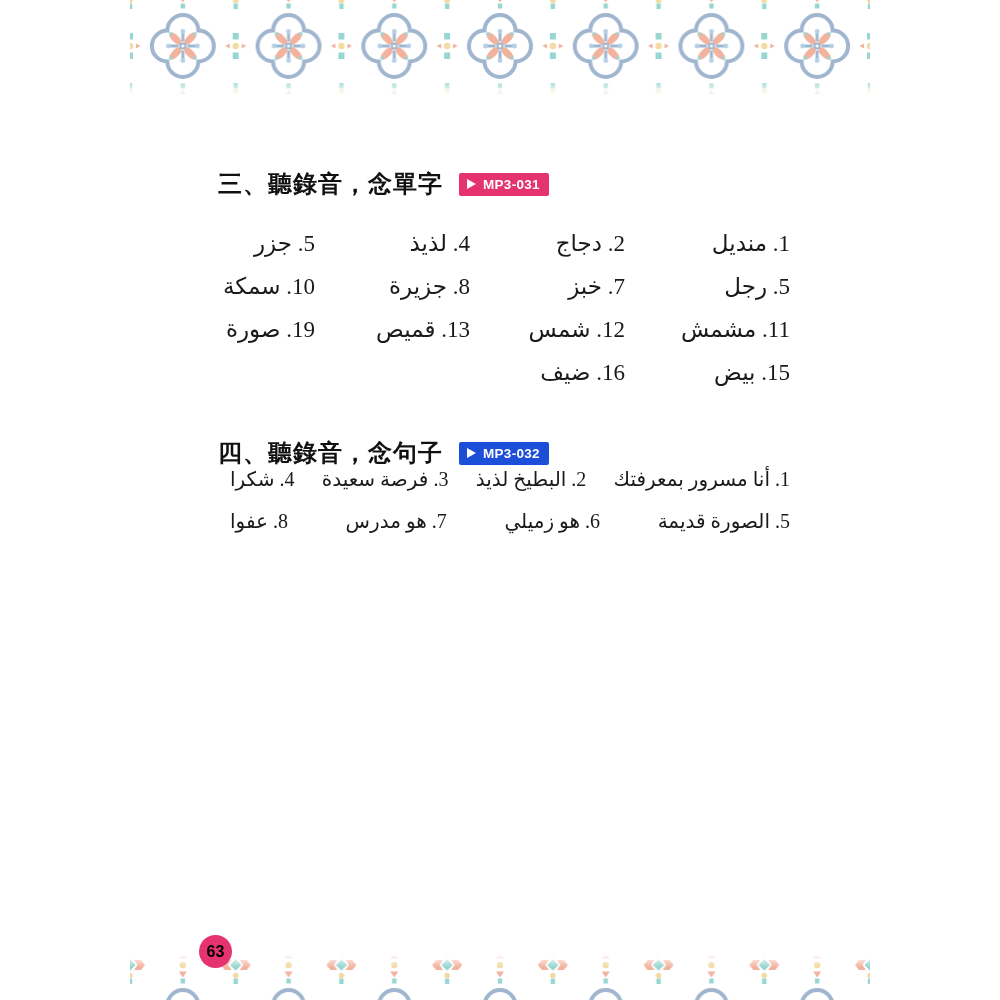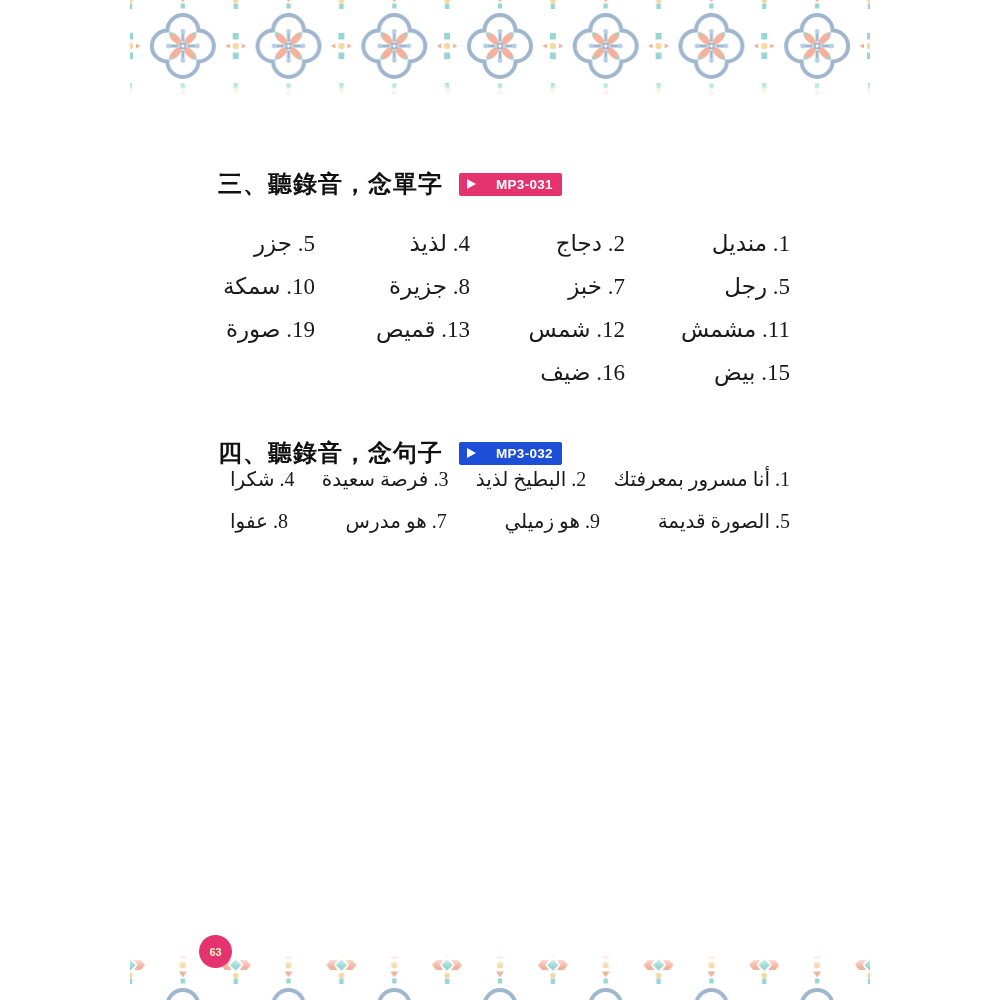--- a/index.html
+++ b/index.html
@@ -17,21 +17,21 @@
     background:linear-gradient(to top, rgba(255,255,255,0), rgba(255,255,255,.95));}
   
   .section-header{position:absolute;left:218px;display:flex;align-items:center;gap:16px;}
   .section-header.h1{top:168px;}
   .section-header.h2{top:405px;margin-top:32px;}
   .section-title{
     font-family:"DejaVu Sans","Liberation Sans",sans-serif;
     font-weight:bold;font-size:24px;letter-spacing:1px;color:#111;white-space:nowrap;
   }
   .mp3-badge{
-    display:flex;align-items:center;gap:20px;height:23px;padding:0 9px 0 8px;
+    display:flex;align-items:center;gap:7px;height:23px;padding:0 9px 0 8px;
     border-radius:2px;flex:0 0 auto;
   }
   .play-tri{width:0;height:0;border-left:9px solid #ffffff;
     border-top:5.5px solid transparent;border-bottom:5.5px solid transparent;}
   .mp3-label{font-family:"Liberation Sans","DejaVu Sans",sans-serif;
     font-weight:bold;font-size:13.5px;color:#ffffff;letter-spacing:.3px;}
   
   .word-grid{
     position:absolute;left:230px;top:222px;width:560px;
     direction:rtl;display:grid;grid-template-columns:165px 155px 155px auto;
@@ -44,21 +44,21 @@
     direction:rtl;display:flex;justify-content:space-between;align-items:center;
   }
   .sentence-row.r1{top:458px;}
   .sentence-row.r2{top:500px;}
   .sentence-item{font-size:20px;white-space:nowrap;}
   
   .page-number-badge{
     position:absolute;left:199px;top:935px;width:33px;height:33px;border-radius:50%;
     display:flex;align-items:center;justify-content:center;z-index:3;
     font-family:"Liberation Sans","DejaVu Sans",sans-serif;
-    font-size:11px;font-weight:bold;color:#fef9c3;
+    font-size:16px;font-weight:bold;color:#000000;
   }
   svg{display:block;}
 </style>
 </head>
 <body>
 
 <div class="page">
 
   <svg width="0" height="0" style="position:absolute" aria-hidden="true">
     <defs>
@@ -182,21 +182,21 @@
   </div>
 
   <div class="sentence-row r1">
     <div class="sentence-item">1. أنا مسرور بمعرفتك</div>
     <div class="sentence-item">2. البطيخ لذيذ</div>
     <div class="sentence-item">3. فرصة سعيدة</div>
     <div class="sentence-item">4. شكرا</div>
   </div>
   <div class="sentence-row r2">
     <div class="sentence-item">5. الصورة قديمة</div>
-    <div class="sentence-item">9. هو زميلي</div>
+    <div class="sentence-item">6. هو زميلي</div>
     <div class="sentence-item">7. هو مدرس</div>
     <div class="sentence-item">8. عفوا</div>
   </div>
 
   <div class="page-number-badge" style="background:#e4336f">
     <span>63</span>
   </div>
 
   <div class="border-strip border-bottom">
     <svg width="740" height="45">

